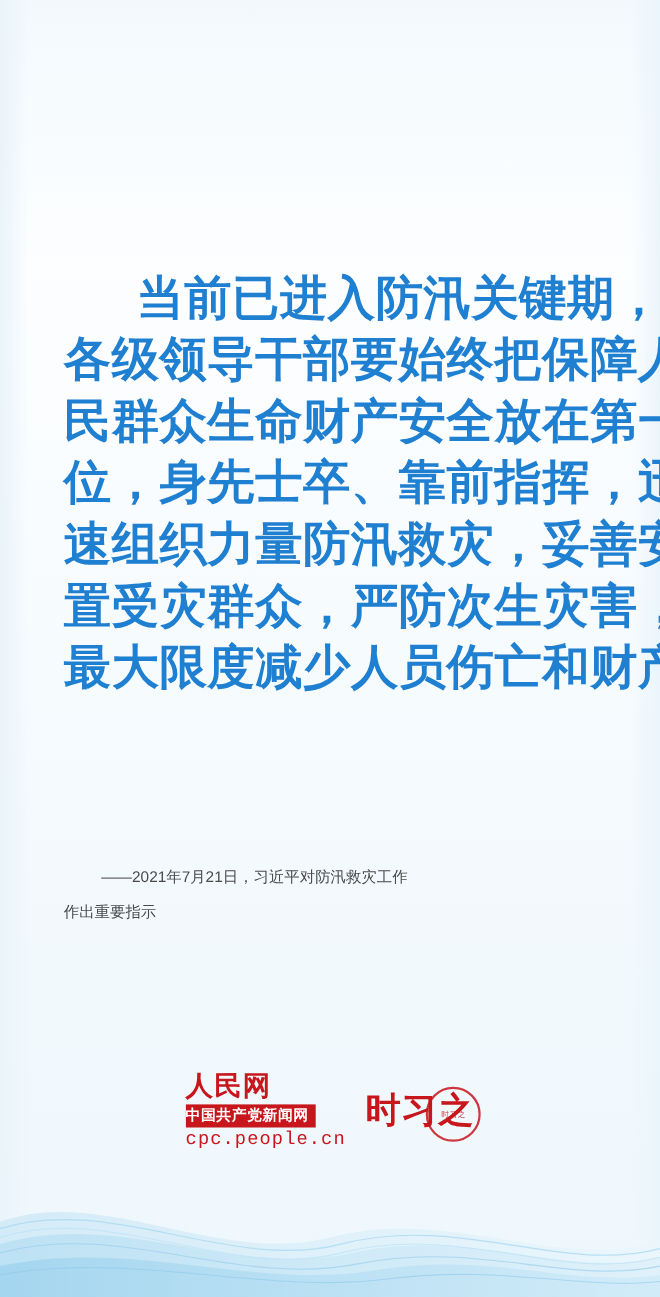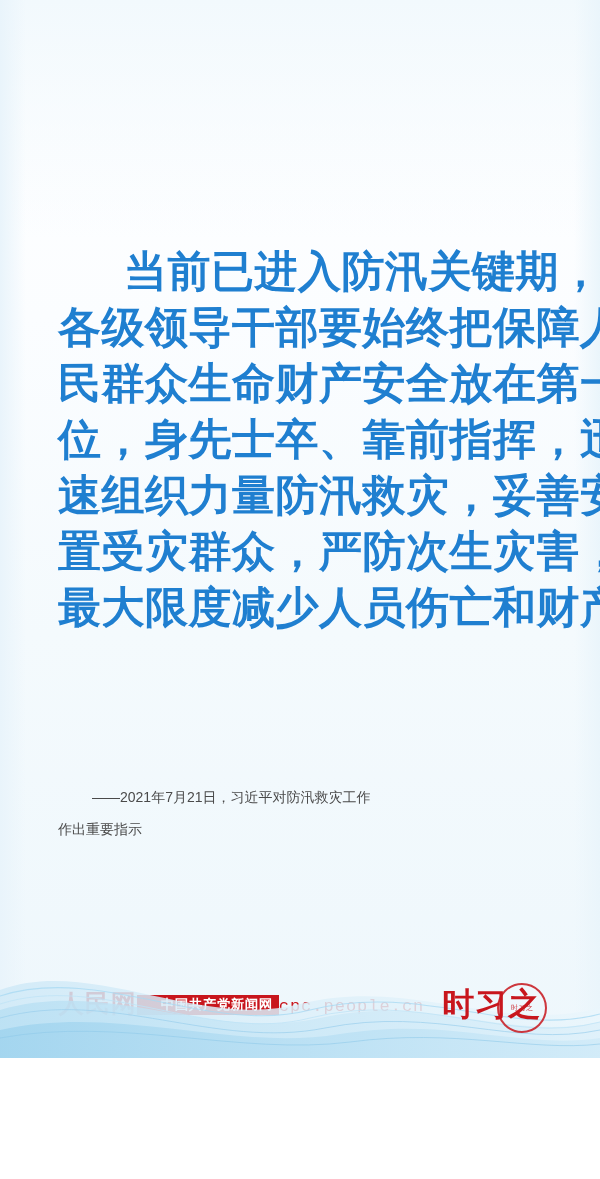--- a/index.html
+++ b/index.html
@@ -9,21 +9,21 @@
   body {
     width: 600px;
     height: 1179px;
     font-family: "Liberation Sans", sans-serif;
     background: #ffffff;
     overflow: hidden;
   }
   .poster {
     position: relative;
     width: 600px;
-    height: 1058px;
+    height: 1179px;
     background: linear-gradient(180deg, #ffffff 0%, #fbfdff 30%, #f4fafd 60%, #eef7fc 100%);
     overflow: hidden;
   }
   
   .edge-tint-left {
     position: absolute;
     left: 0; top: 0;
     width: 26px; height: 1179px;
     background: linear-gradient(90deg, #e9f4fb 0%, rgba(233,244,251,0) 100%);
   }
@@ -74,37 +74,37 @@
     left: 0;
     top: 975px;
     width: 600px;
     display: flex;
     justify-content: center;
     align-items: center;
     gap: 18px;
   }
   .rmw-logo {
     display: flex;
-    flex-direction: row;
-    align-items: center;
+    flex-direction: column;
+    align-items: flex-start;
     line-height: 1;
   }
   .rmw-top {
     color: #c8161d;
     font-size: 25px;
     font-weight: 700;
     letter-spacing: 1px;
     margin-bottom: 4px;
   }
   .rmw-bar {
     background: #c8161d;
     color: #ffffff;
     font-size: 13.5px;
     font-weight: 700;
-    padding: 3px 6px 4px 24px;
+    padding: 3px 6px 4px 0;
     letter-spacing: 0.5px;
   }
   .rmw-url {
     color: #c8161d;
     font-size: 17px;
     font-family: "Liberation Mono", monospace;
     letter-spacing: 1px;
     margin-top: 3px;
   }
   .shixi-logo {

